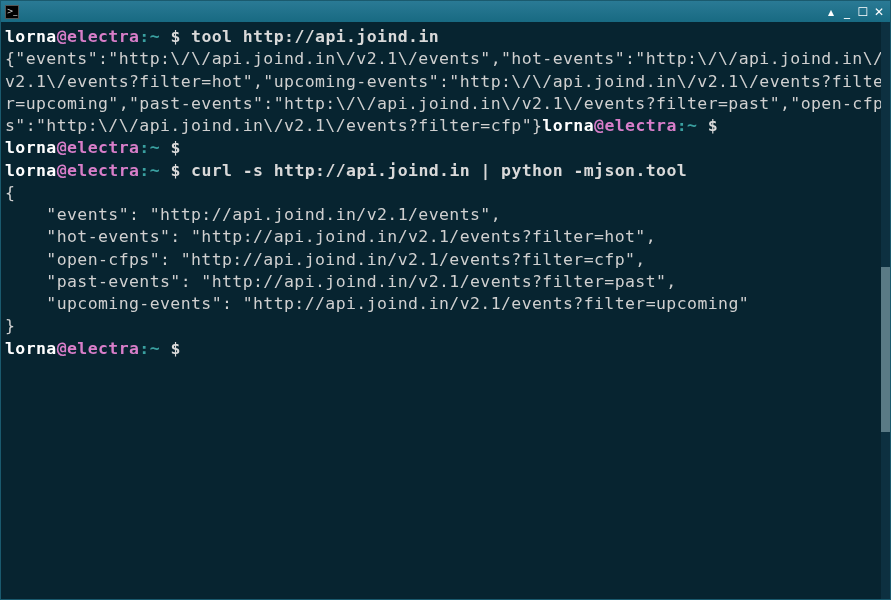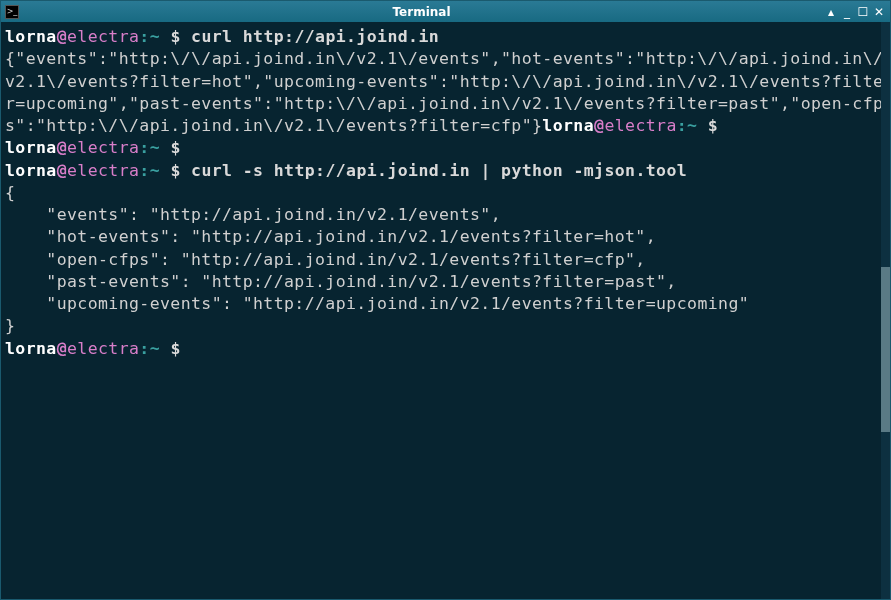--- a/index.html
+++ b/index.html
@@ -73,21 +73,21 @@
       font-size: 16.5px;
       letter-spacing: 0.4px;
       line-height: 1.35;
       white-space: pre-wrap;
       word-break: break-all;
       height: calc(100% - 21px);
       overflow: hidden;
       position: relative;
     }
     .user { color: #ffffff; font-weight: bold; }
-    .host { color: #d87ec9; font-weight: normal; }
+    .host { color: #d87ec9; font-weight: bold; }
     .at { color: #d87ec9; font-weight: bold; }
     .path { color: #3aa0a0; font-weight: bold; }
     .cmd { color: #d9d9d9; font-weight: bold; }
     .out { color: #d0d0d0; font-weight: normal; }
     .scrollbar {
       position: absolute;
       right: 0;
       top: 21px;
       bottom: 0;
       width: 9px;
@@ -102,30 +102,29 @@
     .thumb1 { top: 245px; height: 165px; }
   </style>
 </head>
 <body>
 
 <div class="window">
   <div class="titlebar">
     <div class="titlebar-left">
       <div class="titlebar-icon">&gt;_</div>
     </div>
-    <div class="titlebar-title">Terminal</div>
     <div class="titlebar-controls">
       <div class="titlebar-btn">▴</div>
       <div class="titlebar-btn">_</div>
       <div class="titlebar-btn">☐</div>
       <div class="titlebar-btn">✕</div>
     </div>
   </div>
 
-  <div class="terminal-content"><span class="user">lorna</span><span class="at">@</span><span class="host">electra</span><span class="path">:</span><span class="path">~</span><span class="cmd"> $ </span><span class="cmd">curl http://api.joind.in</span>
+  <div class="terminal-content"><span class="user">lorna</span><span class="at">@</span><span class="host">electra</span><span class="path">:</span><span class="path">~</span><span class="cmd"> $ </span><span class="cmd">tool http://api.joind.in</span>
 <span class="out">{"events":"http:\/\/api.joind.in\/v2.1\/events","hot-events":"http:\/\/api.joind.in\/v2.1\/events?filter=hot","upcoming-events":"http:\/\/api.joind.in\/v2.1\/events?filter=upcoming","past-events":"http:\/\/api.joind.in\/v2.1\/events?filter=past","open-cfps":"http:\/\/api.joind.in\/v2.1\/events?filter=cfp"}</span><span class="user">lorna</span><span class="at">@</span><span class="host">electra</span><span class="path">:</span><span class="path">~</span><span class="cmd"> $ </span>
 <span class="user">lorna</span><span class="at">@</span><span class="host">electra</span><span class="path">:</span><span class="path">~</span><span class="cmd"> $ </span>
 <span class="user">lorna</span><span class="at">@</span><span class="host">electra</span><span class="path">:</span><span class="path">~</span><span class="cmd"> $ </span><span class="cmd">curl -s http://api.joind.in | python -mjson.tool</span>
 <span class="out">{</span>
 <span class="out">    "events": "http://api.joind.in/v2.1/events",</span>
 <span class="out">    "hot-events": "http://api.joind.in/v2.1/events?filter=hot",</span>
 <span class="out">    "open-cfps": "http://api.joind.in/v2.1/events?filter=cfp",</span>
 <span class="out">    "past-events": "http://api.joind.in/v2.1/events?filter=past",</span>
 <span class="out">    "upcoming-events": "http://api.joind.in/v2.1/events?filter=upcoming"</span>
 <span class="out">}</span>

